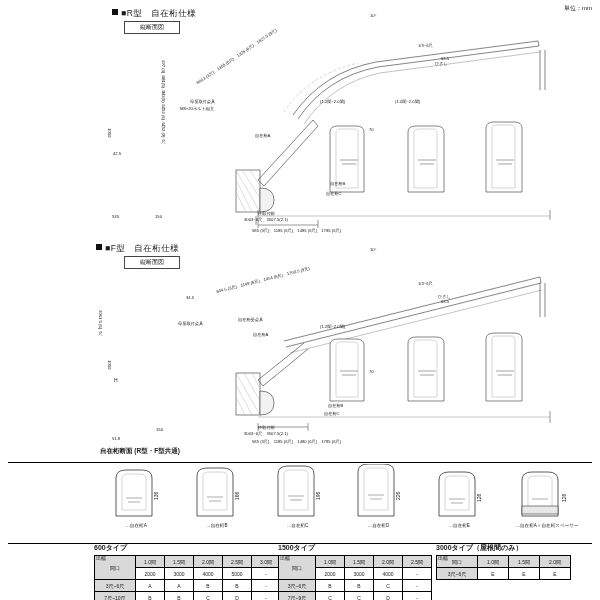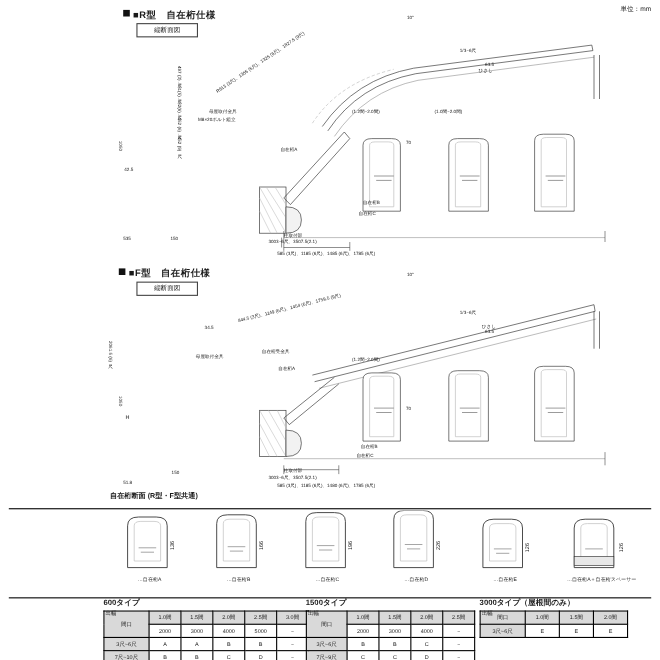--- a/index.html
+++ b/index.html
@@ -9,21 +9,21 @@
     font-family:"Liberation Sans","DejaVu Sans",sans-serif;
     color:#1a1a1a;
     position:relative;
     overflow:hidden;
     font-size:5px;
   }
   .page{position:absolute;left:0;top:0;width:600px;height:600px;}
 
   
   .abs{position:absolute;}
-  .ttl{font-size:8.5px;font-weight:bold;letter-spacing:.5px;}
+  .ttl{font-size:8.5px;font-weight:normal;letter-spacing:.5px;}
   .ttl .sq{display:inline-block;width:6px;height:6px;background:#111;margin-right:3px;vertical-align:1px;}
   .unit{font-size:6px;}
   .boxlab{border:1px solid #444;background:#fff;font-size:6px;padding:1px 4px;text-align:center;}
   .tiny{font-size:4.2px;line-height:1.15;white-space:nowrap;}
   .tiny5{font-size:5px;line-height:1.15;white-space:nowrap;}
   .rot{transform-origin:left top;}
   .vert{writing-mode:vertical-rl;text-orientation:mixed;font-size:4.2px;white-space:nowrap;}
   .hr{border:0;border-top:1px solid #000;}
 
   
@@ -114,21 +114,21 @@
   <div class="abs tiny" style="left:244px;top:218px;">3003~6尺、3507.5(2.1)</div>
   <div class="abs tiny" style="left:252px;top:229px;">585 (3尺)、1185 (6尺)、1485 (6尺)、1785 (6尺)</div>
   <div class="abs tiny" style="left:155px;top:215px;">150</div>
   <div class="abs tiny" style="left:112px;top:215px;">535</div>
   <div class="abs tiny" style="left:441px;top:57px;">63.5</div>
   <div class="abs tiny" style="left:369px;top:128px;">70</div>
   <div class="abs vert" style="left:107px;top:128px;height:34px;">1050</div>
   <div class="abs tiny" style="left:113px;top:152px;">42.5</div>
   <div class="abs vert" style="left:161px;top:60px;height:52px;">497 (3尺)、H1(5尺)、H2(6尺)、452 (6尺)、452 (9尺)</div>
 
-  <div class="abs ttl" style="left:108px;top:243px;">
+  <div class="abs ttl" style="left:96px;top:243px;">
     <span class="sq"></span><span>■F型　自在桁仕様</span>
   </div>
   <div class="abs boxlab" style="left:124px;top:256px;width:46px;">縦断面図</div>
 
   <svg class="abs" style="left:108px;top:255px;" width="470" height="190" viewBox="0 0 470 190">
     <g stroke="#333" fill="none" stroke-width="0.6">
 
       <path d="M176 86 L 432 22"></path>
       <path d="M178 92 L 433 28"></path>
       <path d="M432 22 L 433 28"></path>

